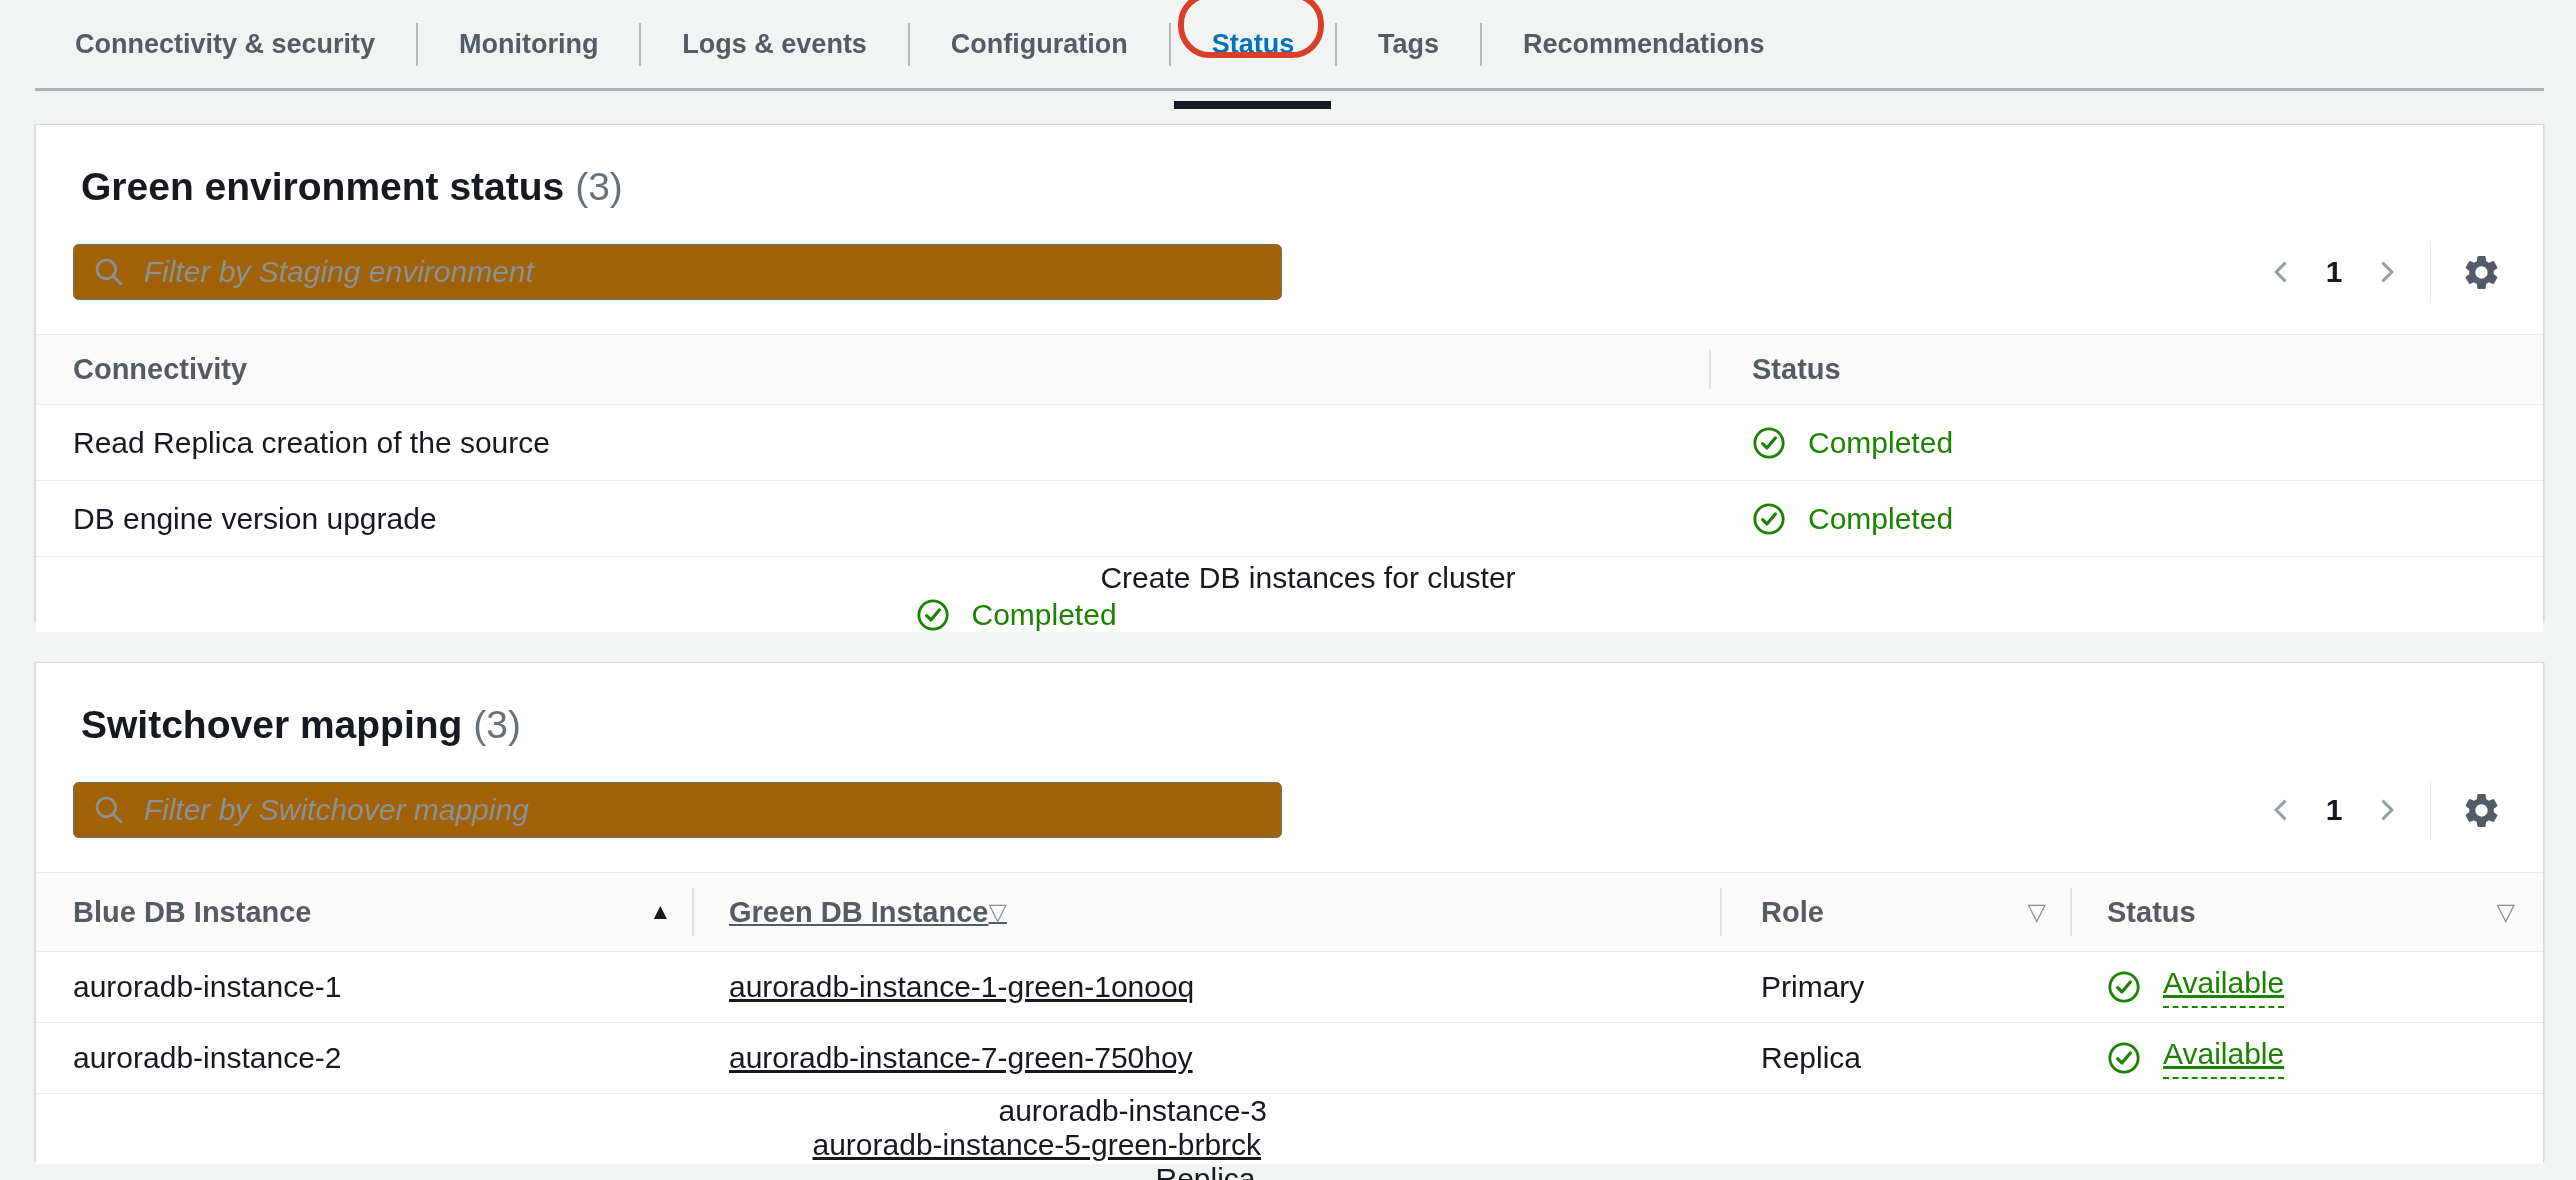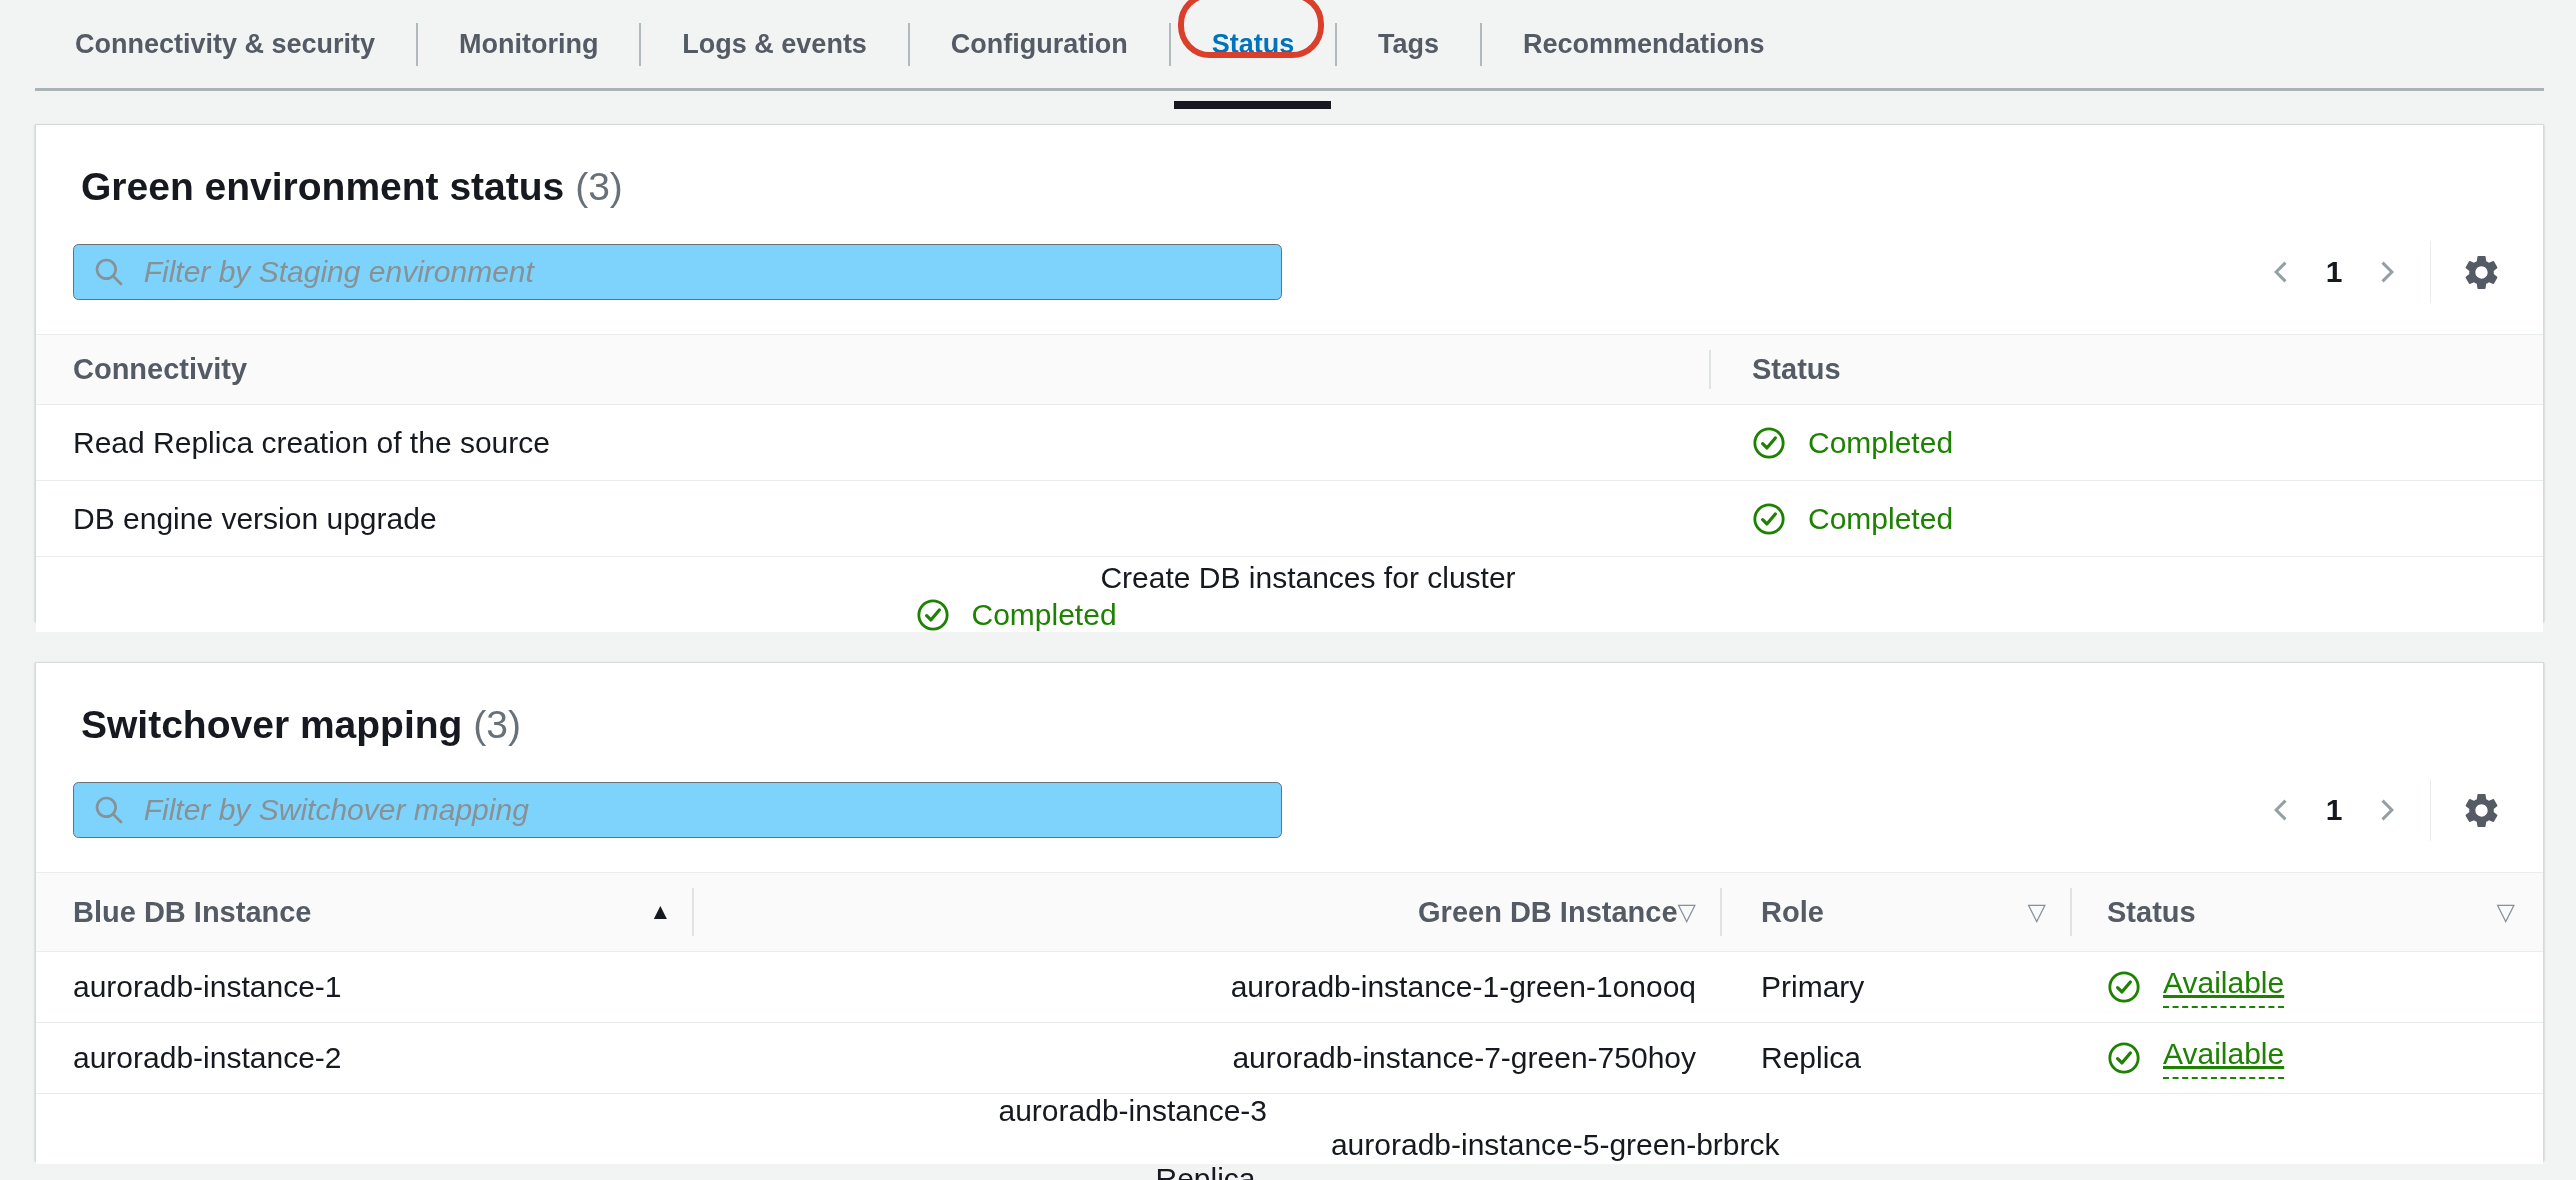--- a/index.html
+++ b/index.html
@@ -46,21 +46,21 @@
   .card-head h2{
     margin:8px;font-size:39px;line-height:47px;font-weight:bold;color:#16191f;
   }
   .card-head .count{font-weight:normal;color:#687078;}
   .toolbar{
     margin:32px 0 0 0;padding:0 41px 0 37px;height:60px;
     display:flex;justify-content:space-between;align-items:center;
   }
   .search{
     width:1209px;height:56px;border:1.9px solid #687078;border-radius:5.6px;
-    background:#7dd3fc;display:flex;align-items:center;padding:0 7.5px 0 18.7px;
+    background:#a16207;display:flex;align-items:center;padding:0 7.5px 0 18.7px;
     box-sizing:border-box;
   }
   .search svg{flex:0 0 auto;margin-right:17px;}
   .search input{
     border:none;outline:none;flex:1;font-size:30px;color:#16191f;
     font-family:"Liberation Sans","DejaVu Sans",sans-serif;background:transparent;
   }
   .search input::placeholder{font-style:italic;color:#879196;opacity:1;}
   .controls{display:flex;align-items:center;gap:24px;}
   .pgbtn{background:none;border:none;padding:0;cursor:pointer;display:flex;align-items:center;}
@@ -82,21 +82,21 @@
   .tr:last-child{border-bottom:none;flex-direction:column;}
   .td{font-size:30px;color:#16191f;box-sizing:border-box;display:flex;align-items:center;}
   
   .c-desc{flex:1;padding-left:37px;}
   .c-status1{width:834px;padding-left:43px;position:relative;}
   .th.c-status1::before{
     content:"";position:absolute;left:0;top:15px;bottom:15px;width:1.9px;background:#dfe3e3;
   }
   
   .c-blue{width:656px;padding-left:37px;justify-content:space-between;padding-right:20.5px;}
-  .c-green{width:1028px;padding-left:37px;justify-content:flex-end;padding-right:24px;}
+  .c-green{width:1028px;padding-left:37px;justify-content:flex-start;padding-right:24px;text-decoration:underline;}
   .c-role{width:350px;padding-left:41px;justify-content:space-between;padding-right:24px;}
   .c-status2{flex:1;padding-left:37px;justify-content:space-between;padding-right:28px;}
   .th.c-green::before,.th.c-role::before,.th.c-status2::before{
     content:"";position:absolute;left:0;top:15px;bottom:15px;width:1.9px;background:#dfe3e3;
   }
   .sort-asc{font-size:22.4px;color:#16191f;}
   .sort-none{font-size:24px;color:#87919b;}
   
   .status-ok{display:flex;align-items:center;gap:22px;color:#1d8102;font-size:30px;}
   .status-ok svg{flex:0 0 auto;}

